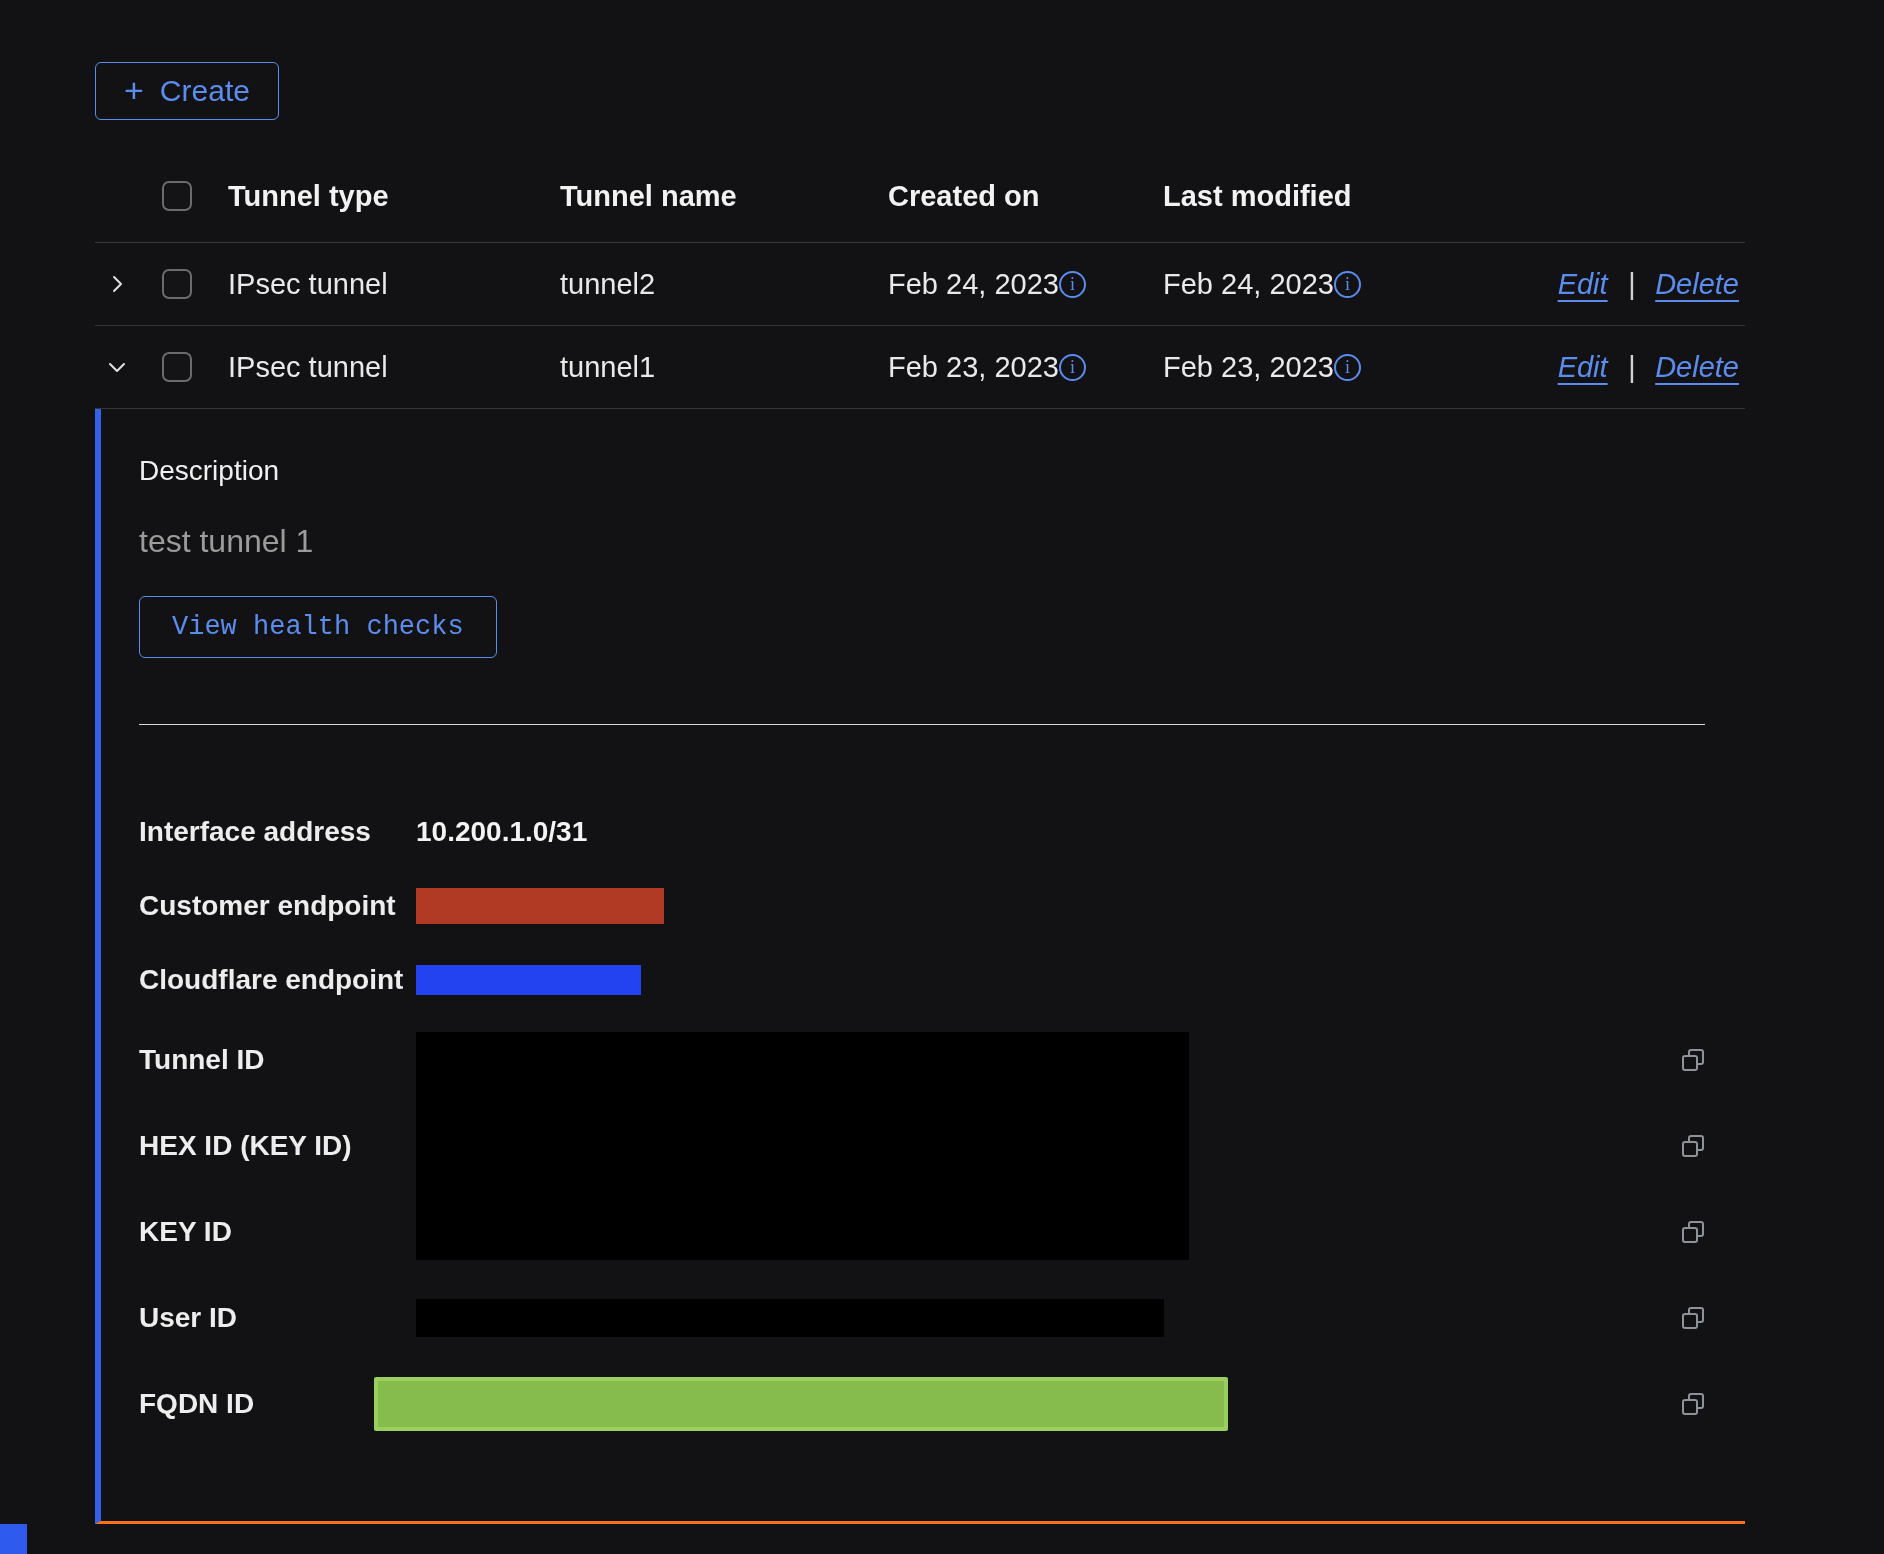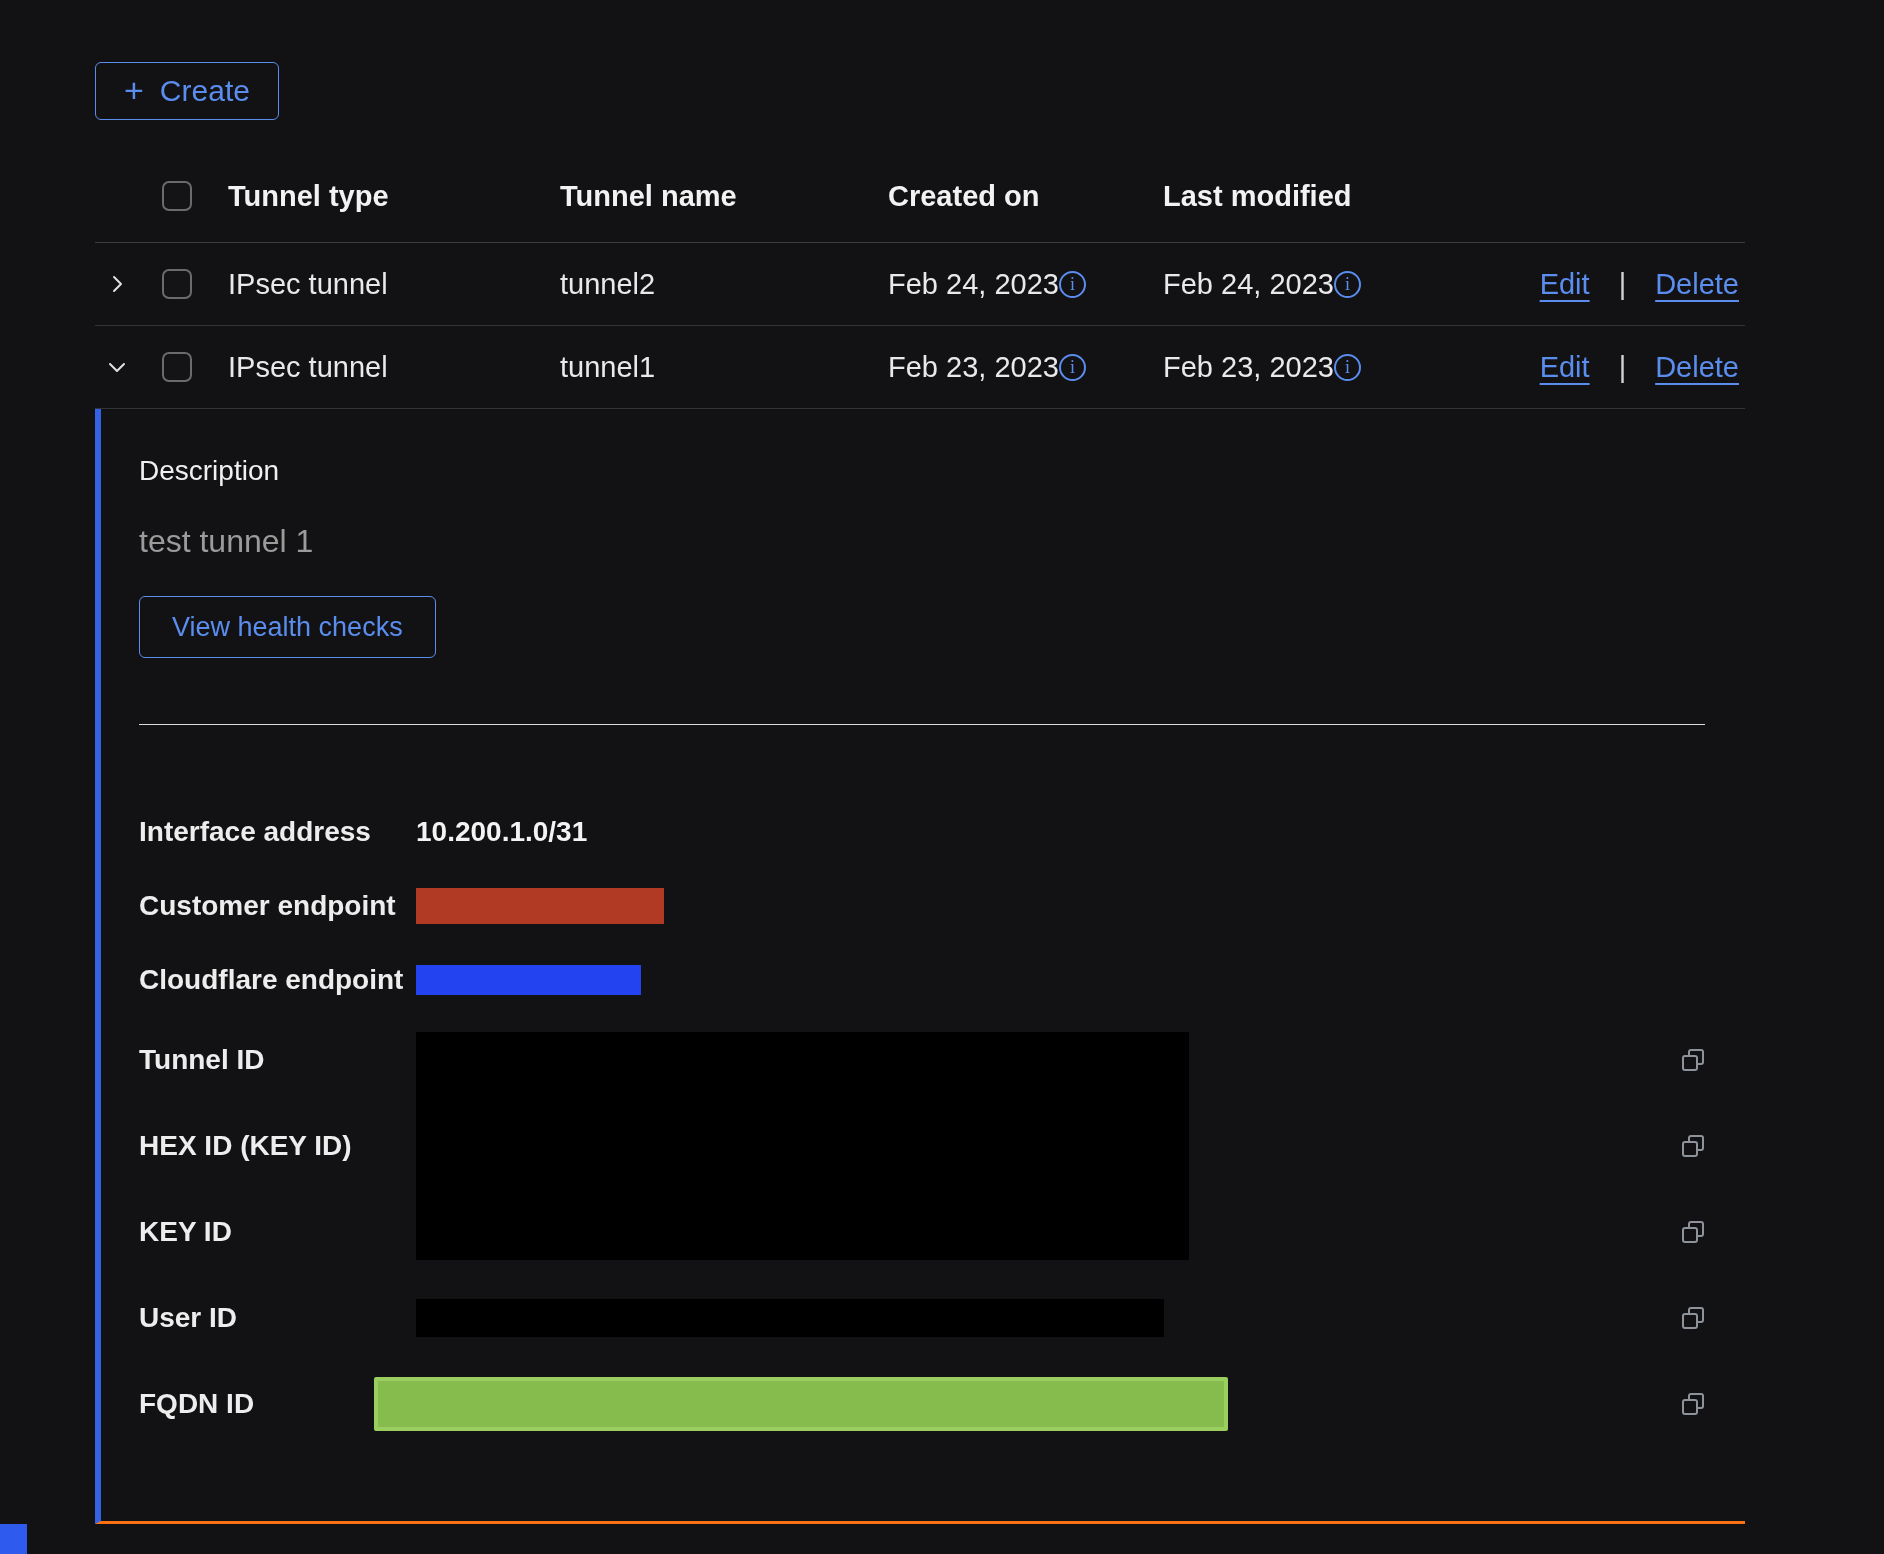--- a/index.html
+++ b/index.html
@@ -50,38 +50,38 @@
   .checkbox{
     width:30px;height:30px;border:2px solid #6b6b6f;border-radius:7px;
     background:#141416;display:inline-block;cursor:pointer;
   }
   .date-cell{display:flex;align-items:center;}
   .info-icon{
     width:27px;height:27px;border:2px solid var(--accent);border-radius:50%;
     color:var(--accent);display:inline-flex;align-items:center;justify-content:center;
     font-size:18px;font-family:"Liberation Serif", serif;line-height:1;cursor:pointer;flex:0 0 auto;
   }
-  .actions{display:flex;align-items:center;gap:29px;justify-content:flex-end;padding-right:6px;}
+  .actions{display:flex;align-items:center;gap:20px;justify-content:flex-end;padding-right:6px;font-style:italic;}
   .link{color:var(--accent);text-decoration:underline;text-underline-offset:6px;cursor:pointer;}
   .sep{color:#d2d2d2;}
 
   
   .panel{
     width:1650px;
     border-left:6px solid var(--panel-bar);
     border-bottom:3px solid #f97316;
     padding:46px 40px 74px 38px;
   }
   .desc-label{font-size:28px;color:#f0f0f0;}
   .desc-value{margin-top:36px;font-size:32px;color:#9b9b9b;}
   .health-btn{
     margin-top:36px;display:inline-flex;align-items:center;
     height:62px;padding:0 32px;background:transparent;
     border:1.5px solid var(--accent);border-radius:6px;
-    color:var(--accent);font-size:27px;font-family:Liberation Sans, sans-serif;cursor:pointer;
+    color:var(--accent);font-size:27px;font-family:Liberation Mono, monospace;cursor:pointer;
   }
   .divider{margin-top:66px;border:none;border-top:1px solid #dadada;width:100%;}
 
   .fields{margin-top:70px;font-size:28px;font-weight:bold;}
   .frow{display:grid;grid-template-columns:277px 1fr 44px;align-items:center;min-height:74px;}
   .frow-tall{min-height:86px;}
   .flabel{color:#ededed;}
   .fvalue-text{color:#f3f3f3;}
 
   .redact{display:block;}

